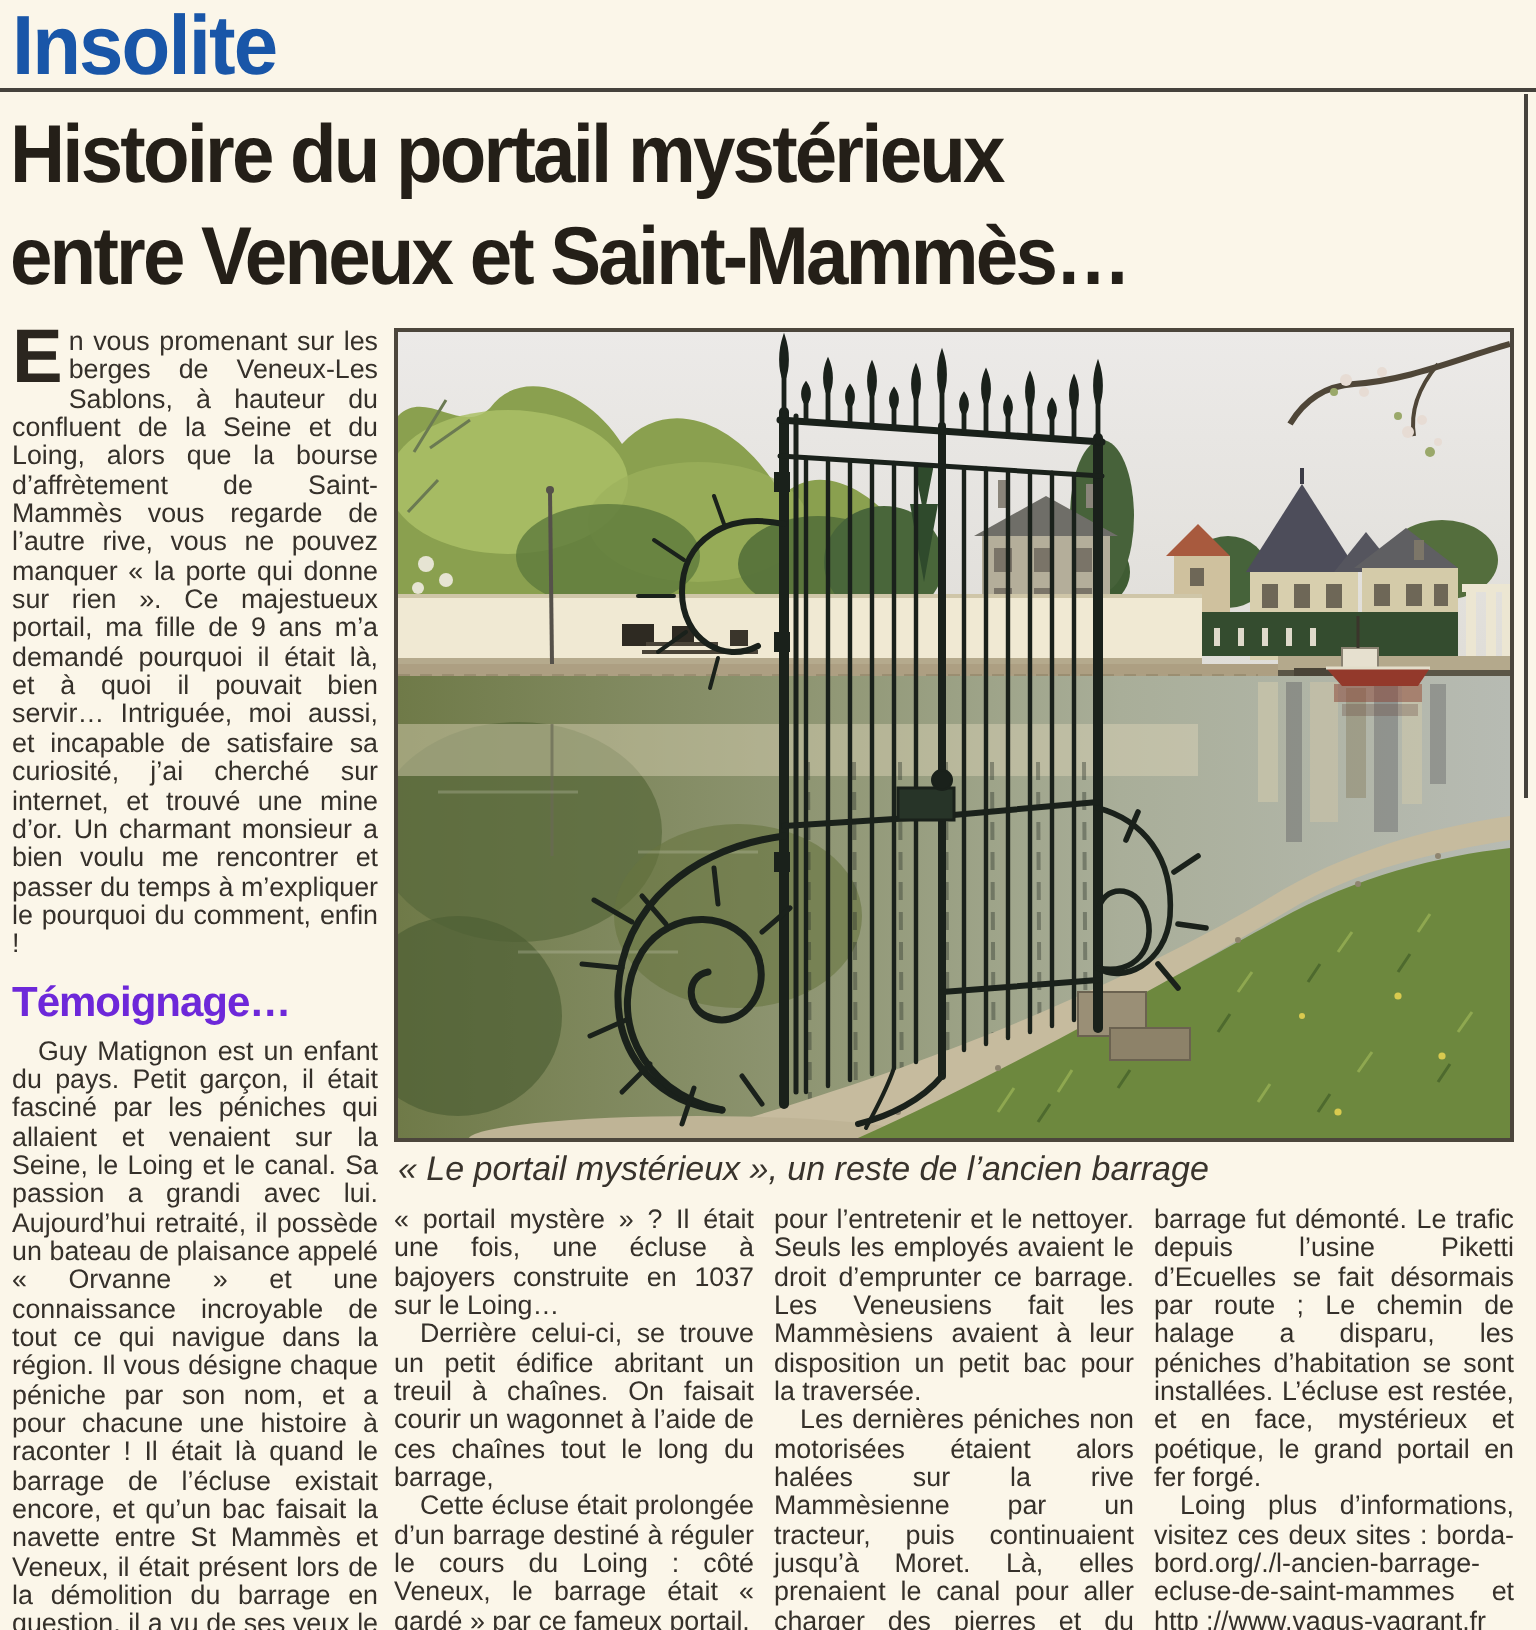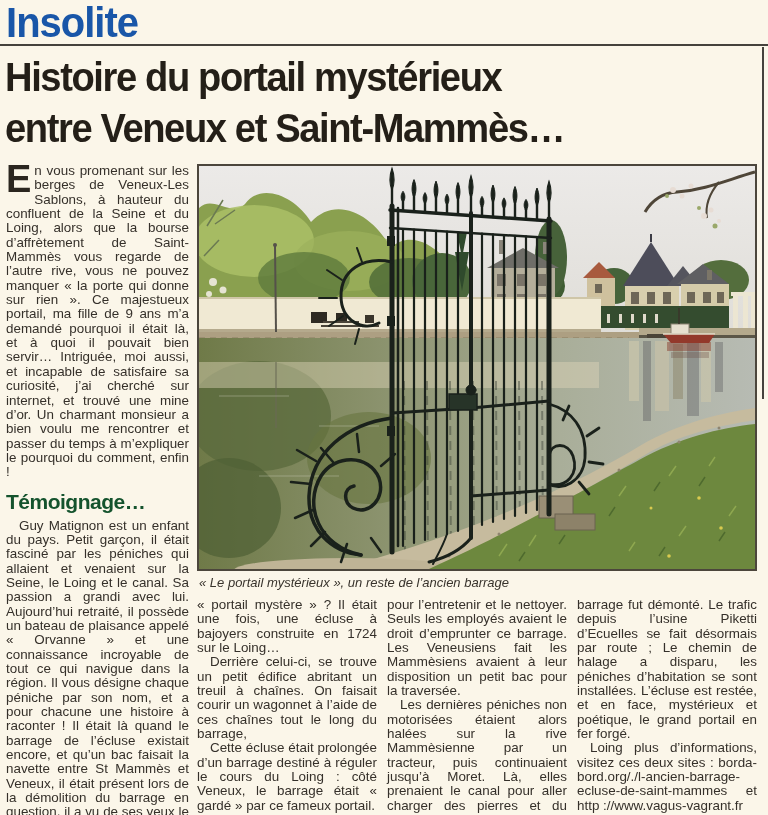--- a/index.html
+++ b/index.html
@@ -11,24 +11,24 @@
   .headline{position:absolute;top:52px;left:5px;margin:0;font-size:41px;line-height:51px;
             font-weight:bold;color:#241f18;letter-spacing:-1.5px;transform:scaleX(.93);
             transform-origin:left top;white-space:nowrap;}
   .right-rule{position:absolute;left:762px;top:47px;width:2px;height:352px;background:#45423c;}
   .article{position:absolute;top:164px;left:6px;width:756px;display:flex;}
   .col1{width:183px;margin-right:8px;}
   .right-wrap{width:560px;}
   p{margin:0;font-size:13.4px;line-height:14.35px;text-align:justify;color:#35302a;}
   p.ind{text-indent:13px;}
   .dropcap{float:left;font-size:38px;line-height:29px;font-weight:bold;padding:1px 3px 0 0;color:#2b261f;}
-  .subhead{font-size:21px;font-weight:bold;margin:10px 0 5px 0;color:#14532d;letter-spacing:-.5px;}
+  .subhead{font-size:21px;font-weight:bold;margin:10px 0 5px 0;color:#6d28d9;letter-spacing:-.5px;}
   .photo-frame{width:556px;height:403px;border:2px solid #4c463c;background:#dcdad4;}
   figure{margin:0;}
-  figcaption{font-style:italic;font-size:13px;color:#38332c;padding:4px 0 6px 2px;}
+  figcaption{font-style:italic;font-size:17px;color:#38332c;padding:4px 0 6px 2px;}
   .cols{display:flex;gap:10px;margin-top:2px;}
   .cols .col{width:180px;}
   .byline{text-align:right;font-weight:bold;padding-right:12px;font-size:13.5px;line-height:15px;color:#27221c;}
   svg{display:block;}
 </style>
 </head>
 <body>
 
 <div class="page">
 
@@ -334,21 +334,21 @@
                   <circle cx="516" cy="60" r="2.5"></circle>
                 </g>
           </g>
         </svg>
         </div>
         <figcaption>«  Le portail mystérieux  », un reste de l’ancien barrage</figcaption>
       </figure>
 
       <div class="cols">
         <div class="col">
-          <p>« portail mystère » ? Il était une fois, une écluse à bajoyers construite en 1724 sur le Loing…</p>
+          <p>« portail mystère » ? Il était une fois, une écluse à bajoyers construite en 1037 sur le Loing…</p>
           <p class="ind">Derrière celui-ci, se trouve un petit édifice abritant un treuil à chaînes. On faisait courir un wagonnet à l’aide de ces chaînes tout le long du barrage,</p>
           <p class="ind">Cette écluse était prolongée d’un barrage destiné à réguler le cours du Loing : côté Veneux, le barrage était « gardé » par ce fameux portail.</p>
         </div>
         <div class="col">
           <p>pour l’entretenir et le nettoyer. Seuls les employés avaient le droit d’emprunter ce barrage. Les Veneusiens fait les Mammèsiens avaient à leur disposition un petit bac pour la traversée.</p>
           <p class="ind">Les dernières péniches non motorisées étaient alors halées sur la rive Mammèsienne par un tracteur, puis continuaient jusqu’à Moret. Là, elles prenaient le canal pour aller charger des pierres et du sable à Ecuelles. En 1972, le</p>
         </div>
         <div class="col">
           <p>barrage fut démonté. Le trafic depuis l’usine Piketti d’Ecuelles se fait désormais par route ; Le chemin de halage a disparu, les péniches d’habitation se sont installées. L’écluse est restée, et en face, mystérieux et poétique, le grand portail en fer forgé.</p>
           <p class="ind">Loing plus d’informations, visitez ces deux sites : borda-bord.org/./l-ancien-barrage-ecluse-de-saint-mammes et http ://www.vagus-vagrant.fr</p>

